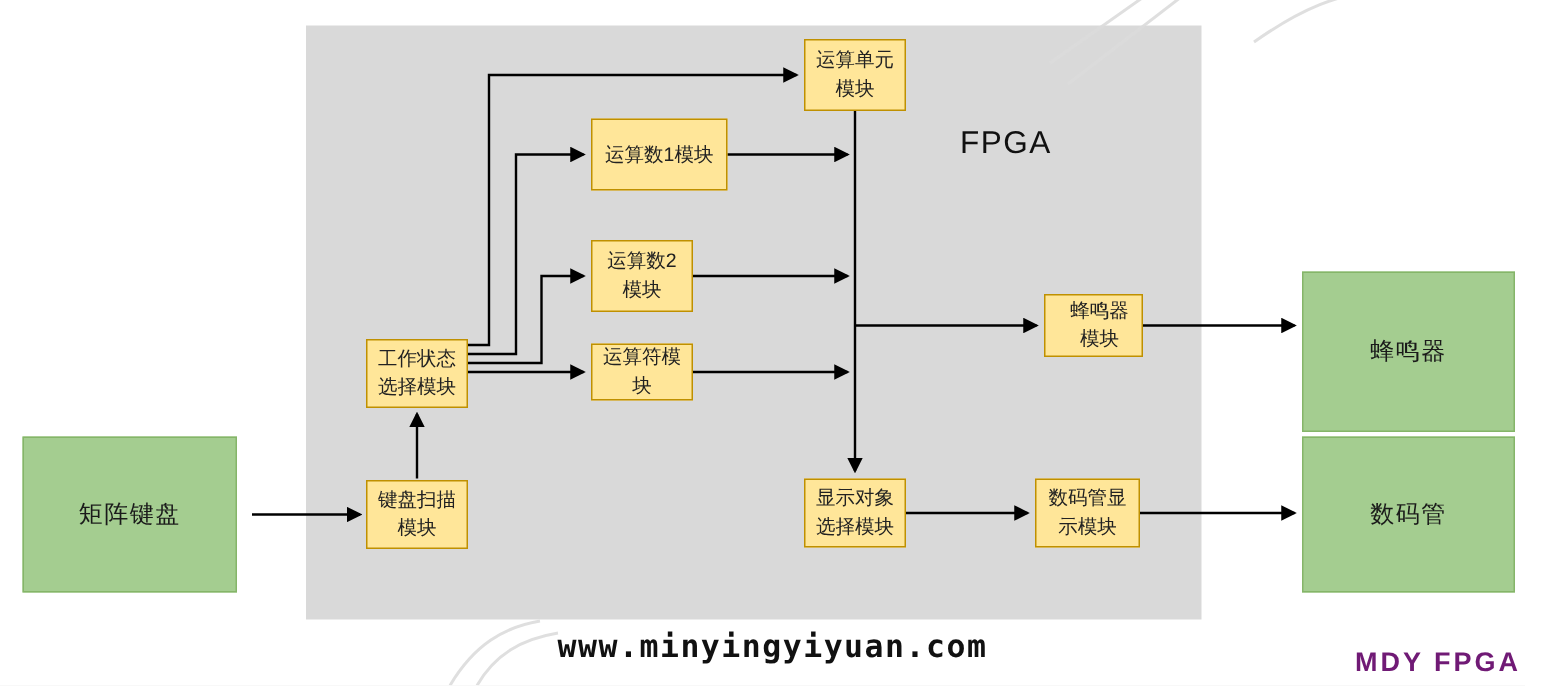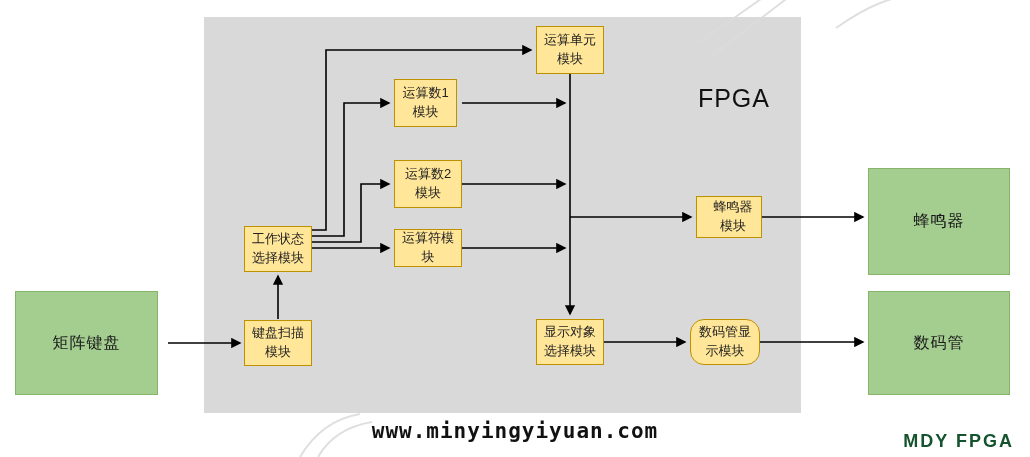--- a/index.html
+++ b/index.html
@@ -33,44 +33,44 @@
   }
   .device {
     background:var(--device-fill,#A4CD90);
     border:1px solid var(--device-border,#85B569);
     font-size:16px; color:#1a1a1a; letter-spacing:1px;
   }
 
   #n-matrix  { left:15px;  top:291px; width:143px; height:104px; }
   #n-scan    { left:244px; top:320px; width:68px;  height:46px;  }
   #n-work    { left:244px; top:226px; width:68px;  height:46px;  }
-  #n-op1     { left:394px; top:79px;  width:63px;  height:48px;  }
+  #n-op1     { left:394px; top:79px;  width:91px;  height:48px;  }
   #n-op2     { left:394px; top:160px; width:68px;  height:48px;  }
   #n-opr     { left:394px; top:229px; width:68px;  height:38px;  }
   #n-alu     { left:536px; top:26px;  width:68px;  height:48px;  }
   #n-buzm    { left:696px; top:196px; width:66px;  height:42px;padding-left:12px;  }
   #n-disp    { left:536px; top:319px; width:68px;  height:46px;  }
-  #n-segm    { left:690px; top:319px; width:70px;  height:46px;border-radius:14px;  }
-  #n-buzzer  { left:868px; top:168px; width:142px; height:107px; }
+  #n-segm    { left:690px; top:319px; width:70px;  height:46px;  }
+  #n-buzzer  { left:868px; top:181px; width:142px; height:107px; }
   #n-segment { left:868px; top:291px; width:142px; height:104px; }
 
   .fpga-label {
-    position:absolute; left:640px; top:84px; width:130px; text-align:right;
-    font-size:25px; color:#111111; z-index:3; letter-spacing:1px;
+    position:absolute; left:640px; top:84px; width:130px; text-align:left;
+    font-size:21px; color:#111111; z-index:3; letter-spacing:1px;
   }
 
   .watermark {
     position:absolute; left:260px; top:419px; width:510px; text-align:center;
     font-family:"DejaVu Sans Mono",monospace; font-weight:bold;
     font-size:21px; color:#111111; z-index:3; letter-spacing:1px;
   }
 
   .brand {
     position:absolute; right:16px; top:431px;
-    font-size:18px; font-weight:bold; color:#14532d;
+    font-size:18px; font-weight:bold; color:#701a75;
     letter-spacing:2px; z-index:3;
   }
 </style>
 </head>
 <body>
 
 <div class="stage">
 
   <div class="fpga-region"></div>
 

